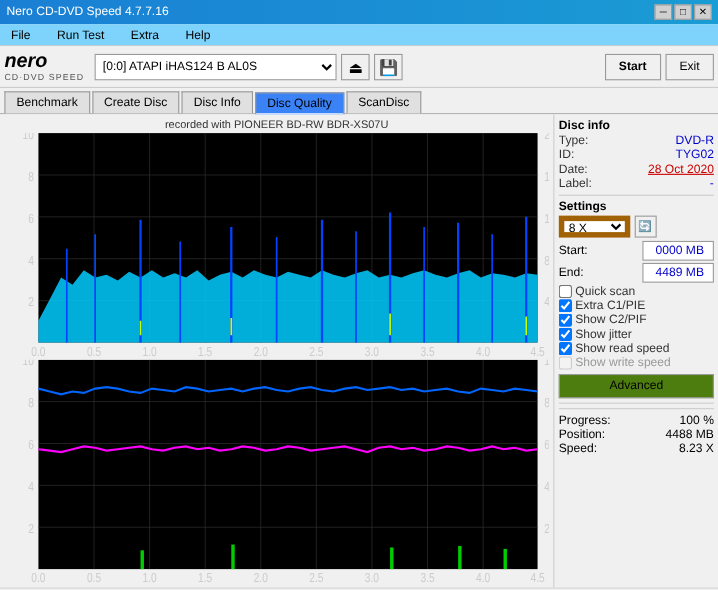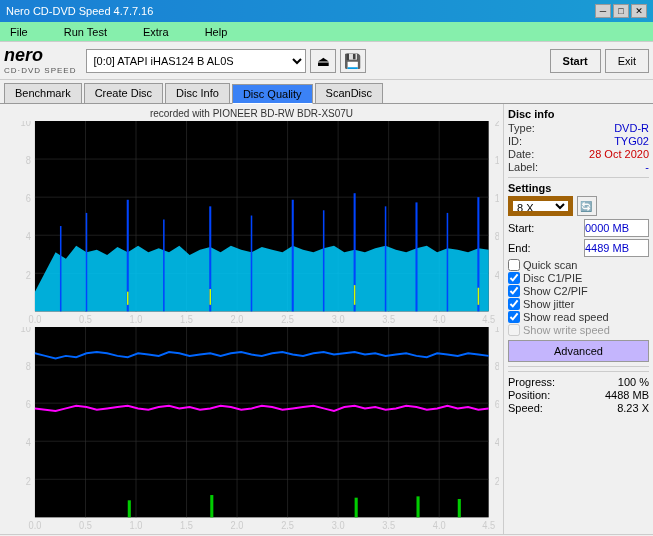--- a/index.html
+++ b/index.html
@@ -5,21 +5,21 @@
     * { margin: 0; padding: 0; box-sizing: border-box; }
     body { width: 653px; height: 536px; font-family: 'Segoe UI', Tahoma, sans-serif; font-size: 11px; background: #f0f0f0; overflow: hidden; }
     
     
     .title-bar { background: linear-gradient(to right, #1a7fd4, #1a9cd4); height: 22px; display: flex; align-items: center; justify-content: space-between; padding: 0 6px; }
     .title-bar-title { color: white; font-size: 11px; font-weight: normal; }
     .title-bar-controls { display: flex; gap: 2px; }
     .title-btn { width: 16px; height: 14px; background: #d0d0d0; border: 1px solid #999; font-size: 9px; display: flex; align-items: center; justify-content: center; cursor: pointer; color: #000; }
 
     
-    .menu-bar { background: #86efac; border-bottom: 1px solid #ccc; height: 20px; display: flex; align-items: center; padding: 0 4px; gap: 24px; }
+    .menu-bar { background: #7dd3fc; border-bottom: 1px solid #ccc; height: 20px; display: flex; align-items: center; padding: 0 4px; gap: 12px; }
     .menu-item { padding: 2px 6px; cursor: pointer; font-size: 11px; }
 
     
     .toolbar { background: #f0f0f0; border-bottom: 1px solid #ccc; height: 38px; display: flex; align-items: center; padding: 2px 4px; gap: 4px; }
     .logo-area { display: flex; align-items: flex-start; margin-right: 6px; }
     .drive-select { height: 24px; font-size: 11px; border: 1px solid #999; background: white; width: 220px; padding: 0 2px; }
     .toolbar-icon-btn { width: 26px; height: 24px; border: 1px solid #999; background: #f0f0f0; display: flex; align-items: center; justify-content: center; cursor: pointer; font-size: 14px; }
     .start-btn { height: 24px; padding: 0 12px; background: #f0f0f0; border: 1px solid #999; cursor: pointer; font-size: 11px; font-weight: bold; }
     .exit-btn { height: 24px; padding: 0 12px; background: #f0f0f0; border: 1px solid #999; cursor: pointer; font-size: 11px; }
 
@@ -35,38 +35,38 @@
     .chart-area { flex: 1; background: #f0f0f0; padding: 4px; display: flex; flex-direction: column; gap: 0; }
     .chart-header { font-size: 10px; color: #333; text-align: center; margin-bottom: 2px; }
 
     
     .right-panel { width: 150px; background: #f0f0f0; border-left: 1px solid #ccc; padding: 4px; font-size: 11px; }
     
     .panel-section-title { font-weight: bold; margin-bottom: 2px; color: #000; font-size: 11px; }
     .panel-row { display: flex; justify-content: space-between; margin-bottom: 1px; }
     .panel-label { color: #333; }
     .panel-value { color: #0000cc; font-weight: normal; }
-    .panel-value.red { color: #cc0000; }
+    .panel-value.red { color: #cc0000; text-decoration: underline; }
     .panel-value.blue { color: #0000cc; }
     
     .section-divider { border-top: 1px solid #ccc; margin: 4px 0; }
     
     .settings-row { display: flex; align-items: center; gap: 4px; margin-bottom: 3px; }
     .speed-select { height: 20px; font-size: 11px; border: 5px solid #a16207; background: white; width: 65px; }
     .icon-btn-small { width: 20px; height: 20px; border: 1px solid #999; background: #f0f0f0; display: flex; align-items: center; justify-content: center; cursor: pointer; font-size: 10px; }
     
-    .mb-input { height: 18px; width: 65px; font-size: 11px; border: 1px solid #999; text-align: left; padding-right: 8px; background: white; color: #0000cc; }
+    .mb-input { height: 18px; width: 65px; font-size: 11px; border: 1px solid #999; text-align: right; padding-right: 8px; background: white; color: #0000cc; }
     .row-label-input { display: flex; align-items: center; justify-content: space-between; margin-bottom: 2px; }
     
     .checkbox-row { display: flex; align-items: center; gap: 3px; margin-bottom: 1px; }
     .checkbox-row input[type="checkbox"] { width: 12px; height: 12px; }
     .checkbox-label { font-size: 11px; color: #333; }
     .checkbox-label.disabled { color: #999; }
     
-    .advanced-btn { width: 100%; height: 22px; background: #c4b5fd; border: 1px solid #999; cursor: pointer; font-size: 11px; margin-top: 3px; }
+    .advanced-btn { width: 100%; height: 22px; background: #4d7c0f; border: 1px solid #999; cursor: pointer; font-size: 11px; margin-top: 3px; }
     
     .quality-score-row { display: flex; justify-content: space-between; align-items: center; margin-top: 4px; }
     .quality-label { font-weight: bold; font-size: 11px; }
     .quality-value { font-size: 16px; font-weight: bold; color: #000; }
     
     .progress-section { margin-top: 4px; }
     .progress-row { display: flex; justify-content: space-between; margin-bottom: 1px; }
 
     
     .stats-bar { height: 56px; background: #f0f0f0; border-top: 1px solid #ccc; display: flex; padding: 4px 6px; gap: 8px; }
@@ -282,21 +282,21 @@
       <span>End:</span>
       <input class="mb-input" type="text" value="4489 MB" style="">
     </div>
     
     <div class="checkbox-row">
       <input type="checkbox" id="cb-quick" style="">
       <label for="cb-quick" class="checkbox-label">Quick scan</label>
     </div>
     <div class="checkbox-row">
       <input type="checkbox" id="cb-c1" checked="" style="">
-      <label for="cb-c1" class="checkbox-label">Disc C1/PIE</label>
+      <label for="cb-c1" class="checkbox-label">Extra C1/PIE</label>
     </div>
     <div class="checkbox-row">
       <input type="checkbox" id="cb-c2" checked="" style="">
       <label for="cb-c2" class="checkbox-label">Show C2/PIF</label>
     </div>
     <div class="checkbox-row">
       <input type="checkbox" id="cb-jitter" checked="" style="">
       <label for="cb-jitter" class="checkbox-label">Show jitter</label>
     </div>
     <div class="checkbox-row">

